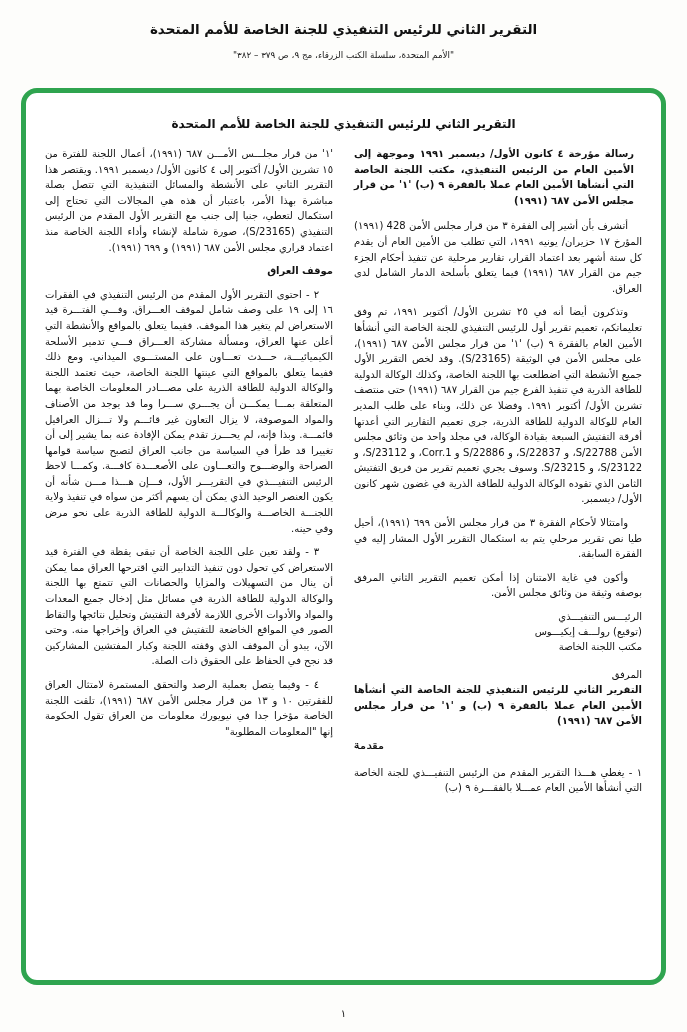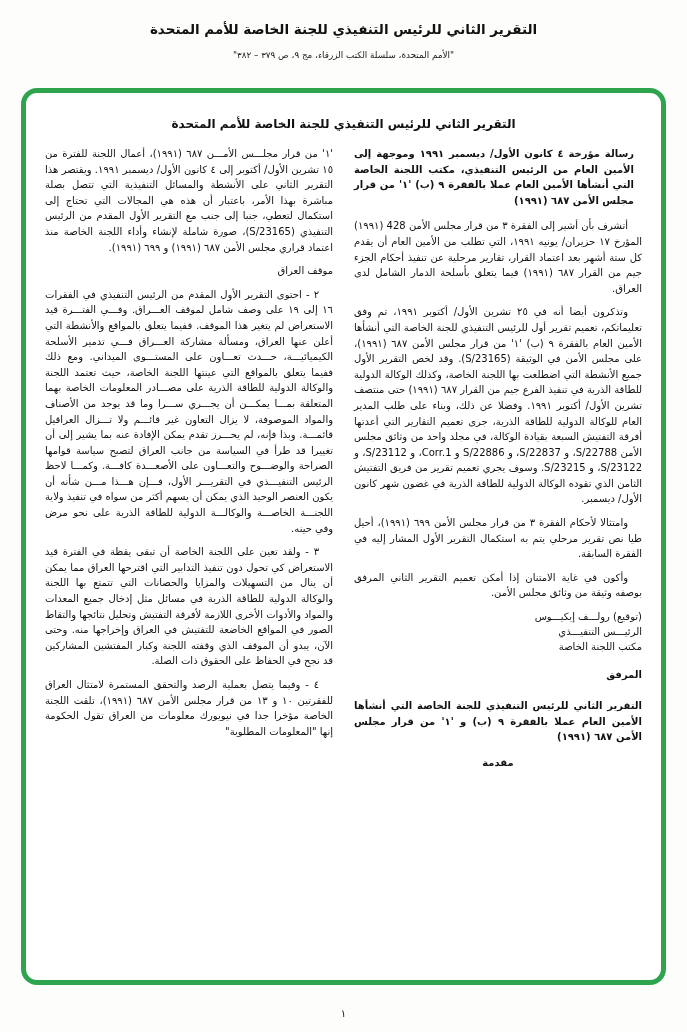--- a/index.html
+++ b/index.html
@@ -85,36 +85,37 @@
     font-weight: bold;
     text-indent: 0;
     margin: 0 8px 10px 0;
   }
   .signature {
     text-align: right;
     margin: 4px 0 12px 0;
     line-height: 15.2px;
   }
   .annex-heading {
-    font-weight: bold;
+    font-weight: normal;
     text-align: right;
-    margin: 4px 0 16px 0;
+    margin: 4px 0 0 0;
   }
   .annex-title {
     font-weight: bold;
     text-indent: 0;
     margin: 0 0 10px 0;
   }
   .center-heading {
     font-weight: bold;
-    text-align: center;
+    text-align: left;
     margin: 8px 0 10px 0;
+    font-family: Liberation Mono, monospace;
   }
   .section-heading {
-    font-weight: normal;
+    font-weight: bold;
     padding-left: 14px;
     margin: 4px 0 8px 0;
   }
 
   
   .page-number {
     position: absolute;
     bottom: 13px;
     left: 0;
     width: 100%;
@@ -135,27 +136,28 @@
 
   <div class="columns">
 
     <div class="col">
       <p class="subject">رسالة مؤرخة ٤ كانون الأول/ ديسمبر ١٩٩١ وموجهة إلى الأمين العام من الرئيس التنفيذي، مكتب اللجنة الخاصة التي أنشأها الأمين العام عملا بالفقرة ٩ (ب) '١' من قرار مجلس الأمن ٦٨٧ (١٩٩١)</p>
       <p class="para">أتشرف بأن أشير إلى الفقرة ٣ من قرار مجلس الأمن 428 (١٩٩١) المؤرخ ١٧ حزيران/ يونيه ١٩٩١، التي تطلب من الأمين العام أن يقدم كل ستة أشهر بعد اعتماد القرار، تقارير مرحلية عن تنفيذ أحكام الجزء جيم من القرار ٦٨٧ (١٩٩١) فيما يتعلق بأسلحة الدمار الشامل لدى العراق.</p>
       <p class="para">وتذكرون أيضا أنه في ٢٥ تشرين الأول/ أكتوبر ١٩٩١، تم وفق تعليماتكم، تعميم تقرير أول للرئيس التنفيذي للجنة الخاصة التي أنشأها الأمين العام بالفقرة ٩ (ب) '١' من قرار مجلس الأمن ٦٨٧ (١٩٩١)، على مجلس الأمن في الوثيقة (S/23165). وقد لخص التقرير الأول جميع الأنشطة التي اضطلعت بها اللجنة الخاصة، وكذلك الوكالة الدولية للطاقة الذرية في تنفيذ الفرع جيم من القرار ٦٨٧ (١٩٩١) حتى منتصف تشرين الأول/ أكتوبر ١٩٩١. وفضلا عن ذلك، وبناء على طلب المدير العام للوكالة الدولية للطاقة الذرية، جرى تعميم التقارير التي أعدتها أفرقة التفتيش السبعة بقيادة الوكالة، في مجلد واحد من وثائق مجلس الأمن S/22788، و S/22837، و S/22886 و Corr.1، و S/23112، و S/23122، و S/23215. وسوف يجري تعميم تقرير من فريق التفتيش الثامن الذي تقوده الوكالة الدولية للطاقة الذرية في غضون شهر كانون الأول/ ديسمبر.</p>
       <p class="para">وامتثالا لأحكام الفقرة ٣ من قرار مجلس الأمن ٦٩٩ (١٩٩١)، أحيل طيا نص تقرير مرحلي يتم به استكمال التقرير الأول المشار إليه في الفقرة السابقة.</p>
       <p class="para">وأكون في غاية الامتنان إذا أمكن تعميم التقرير الثاني المرفق بوصفه وثيقة من وثائق مجلس الأمن.</p>
       <div class="signature">
+        <div>الرئيـــس التنفيـــذي</div>
         <div>(توقيع) رولـــف إيكيـــوس</div>
-        <div>الرئيـــس التنفيـــذي</div>
         <div>مكتب اللجنة الخاصة</div>
       </div>
       <div class="annex-heading">المرفق</div>
       <p class="annex-title">التقرير الثاني للرئيس التنفيذي للجنة الخاصة التي أنشأها الأمين العام عملا بالفقرة ٩ (ب) و '١' من قرار مجلس الأمن ٦٨٧ (١٩٩١)</p>
       <div class="center-heading">مقدمة</div>
+      <p class="para no-indent">١ - يغطي هـــذا التقرير المقدم من الرئيس التنفيـــذي للجنة الخاصة التي أنشأها الأمين العام عمـــلا بالفقـــرة ٩ (ب)</p>
     </div>
 
     <div class="col">
       <p class="para no-indent">'١' من قرار مجلـــس الأمـــن ٦٨٧ (١٩٩١)، أعمال اللجنة للفترة من ١٥ تشرين الأول/ أكتوبر إلى ٤ كانون الأول/ ديسمبر ١٩٩١. ويقتصر هذا التقرير الثاني على الأنشطة والمسائل التنفيذية التي تتصل بصلة مباشرة بهذا الأمر، باعتبار أن هذه هي المجالات التي تحتاج إلى استكمال لتعطي، جنبا إلى جنب مع التقرير الأول المقدم من الرئيس التنفيذي (S/23165)، صورة شاملة لإنشاء وأداء اللجنة الخاصة منذ اعتماد قراري مجلس الأمن ٦٨٧ (١٩٩١) و ٦٩٩ (١٩٩١).</p>
       <div class="section-heading">موقف العراق</div>
       <p class="para">٢ - احتوى التقرير الأول المقدم من الرئيس التنفيذي في الفقرات ١٦ إلى ١٩ على وصف شامل لموقف العـــراق. وفـــي الفتـــرة قيد الاستعراض لم يتغير هذا الموقف. ففيما يتعلق بالمواقع والأنشطة التي أعلن عنها العراق، ومسألة مشاركة العـــراق فـــي تدمير الأسلحة الكيميائيـــة، حـــدث تعـــاون على المستـــوى الميداني. ومع ذلك ففيما يتعلق بالمواقع التي عينتها اللجنة الخاصة، حيث تعتمد اللجنة والوكالة الدولية للطاقة الذرية على مصـــادر المعلومات الخاصة بهما المتعلقة بمـــا يمكـــن أن يجـــري ســـرا وما قد يوجد من الأصناف والمواد الموصوفة، لا يزال التعاون غير قائـــم ولا تـــزال العراقيل قائمـــة. وبذا فإنه، لم يحـــرز تقدم يمكن الإفادة عنه بما يشير إلى أن تغييرا قد طرأ في السياسة من جانب العراق لتصبح سياسة قوامها الصراحة والوضـــوح والتعـــاون على الأصعـــدة كافـــة. وكمـــا لاحظ الرئيس التنفيـــذي في التقريـــر الأول، فـــإن هـــذا مـــن شأنه أن يكون العنصر الوحيد الذي يمكن أن يسهم أكثر من سواه في تنفيذ ولاية اللجنـــة الخاصـــة والوكالـــة الدولية للطاقة الذرية على نحو مرض وفي حينه.</p>
       <p class="para">٣ - ولقد تعين على اللجنة الخاصة أن تبقى يقظة في الفترة قيد الاستعراض كي تحول دون تنفيذ التدابير التي اقترحها العراق مما يمكن أن ينال من التسهيلات والمزايا والحصانات التي تتمتع بها اللجنة والوكالة الدولية للطاقة الذرية في مسائل مثل إدخال جميع المعدات والمواد والأدوات الأخرى اللازمة لأفرقة التفتيش وتحليل نتائجها والتقاط الصور في المواقع الخاضعة للتفتيش في العراق وإخراجها منه. وحتى الآن، يبدو أن الموقف الذي وقفته اللجنة وكبار المفتشين المشاركين قد نجح في الحفاظ على الحقوق ذات الصلة.</p>
       <p class="para">٤ - وفيما يتصل بعملية الرصد والتحقق المستمرة لامتثال العراق للفقرتين ١٠ و ١٣ من قرار مجلس الأمن ٦٨٧ (١٩٩١)، تلقت اللجنة الخاصة مؤخرا جدا في نيويورك معلومات من العراق تقول الحكومة إنها "المعلومات المطلوبة"</p>
     </div>
 

